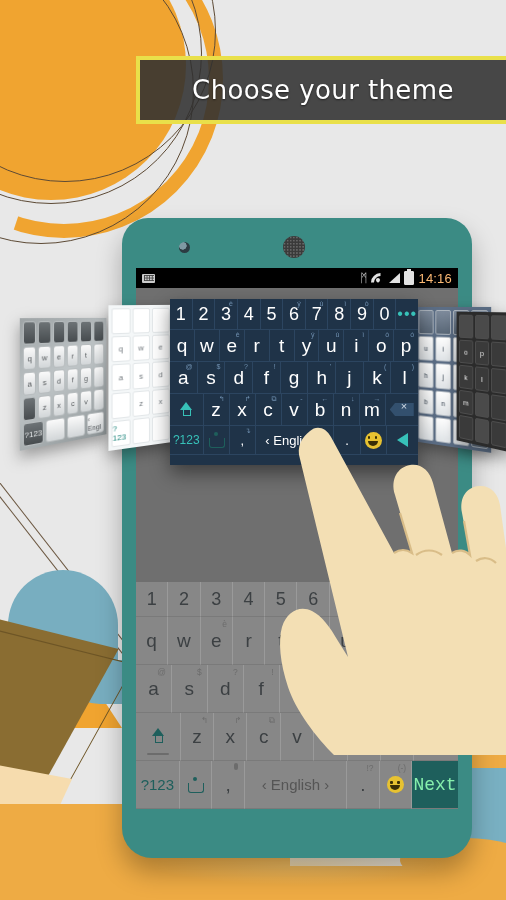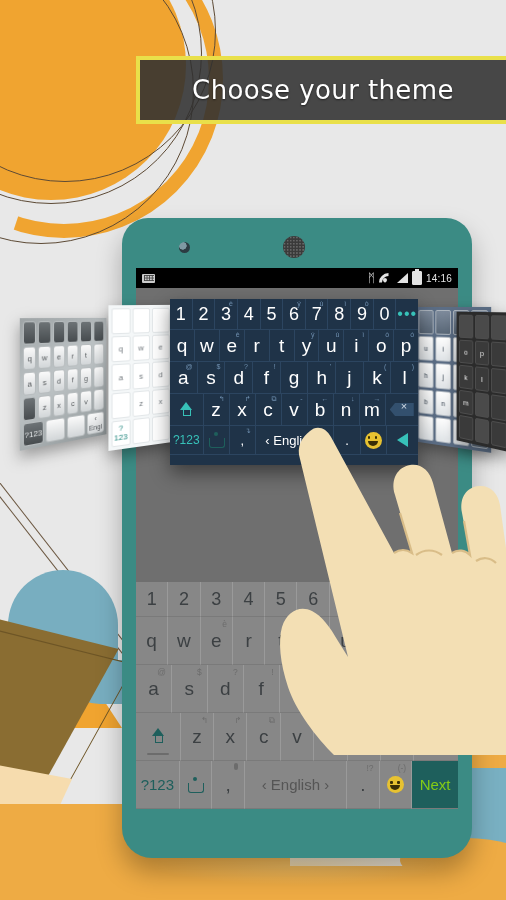--- a/index.html
+++ b/index.html
@@ -2,21 +2,21 @@
 <html><head>
 <meta charset="utf-8">
 <style>
   html,body{margin:0;padding:0;}
   body{
     width:506px;height:900px;overflow:hidden;position:relative;
     background:#e8e8e8;
     font-family:"Liberation Sans", sans-serif;
     -webkit-font-smoothing:antialiased;
   }
-  #stage{position:absolute;inset:0;overflow:hidden;text-align:center;}
+  #stage{position:absolute;inset:0;overflow:hidden;}
 
   
   .bg{position:absolute;inset:0;overflow:hidden;}
   .orange-circle{
     position:absolute;left:-84px;top:-70px;width:270px;height:270px;
     border-radius:50%;background:#f0a430;
   }
   .orange-ring-arc{
     position:absolute;left:-95px;top:-80px;width:290px;height:290px;
     border-radius:50%;border:14px solid #f0a430;
@@ -119,21 +119,21 @@
     background:#6f6f6f;overflow:hidden;
   }
 
   
   .statusbar{
     height:20px;background:#000;display:flex;align-items:center;
     padding:0 6px;box-sizing:border-box;color:#fff;
   }
   .sb-left{display:flex;align-items:center;gap:5px;flex:1;}
   .sb-right{display:flex;align-items:center;gap:4px;}
-  .sb-time{font-size:10px;color:#e5e5e5;font-family:"Liberation Sans",sans-serif;letter-spacing:.2px;}
+  .sb-time{font-size:13px;color:#fdba74;font-family:"Liberation Sans",sans-serif;letter-spacing:.2px;}
   .ico{display:inline-block;line-height:1;}
   .kbd-ico{width:13px;height:9px;background:#ccc;border-radius:1px;position:relative;}
   .kbd-ico::after{content:"";position:absolute;inset:1.5px;
     background-image:linear-gradient(to right,#444 1px,transparent 1px),
                      linear-gradient(to bottom,#444 1px,transparent 1px);
     background-size:2.6px 2.6px;}
   .bt-ico{font-size:12px;color:#dcdcdc;}
   .wifi-ico{width:13px;height:10px;position:relative;}
   .wifi-ico::before{content:"";position:absolute;left:0;top:0;width:13px;height:13px;
     border-radius:50%;border:3.2px solid #e2e2e2;border-bottom-color:transparent;
@@ -164,21 +164,21 @@
 
   .kbrow{display:flex;}
   .key{
     flex:1;height:47px;background:#878787;border-right:1px solid #9a9a9a;border-bottom:1px solid #7a7a7a;
     display:flex;align-items:center;justify-content:center;position:relative;
     color:#3c4043;font-size:19px;font-family:"Liberation Sans",sans-serif;
   }
   .key:last-child{border-right:none;}
   .key .sup{position:absolute;top:2px;right:5px;font-size:8.5px;color:#6c6c6c;}
   .key.num{height:34px;font-size:18px;}
-  .key.accent{background:#1e5f5c;color:#84cc16;font-size:15px;flex:1.45;}
+  .key.accent{background:#1e5f5c;color:#86efac;font-size:18px;flex:1.45;font-family:Liberation Mono, monospace;}
   .key.shift{flex:1.35;}
   .key.bksp{flex:1.35;}
   .key.space{flex:3.2;font-size:15px;color:#555;}
   .key.sym{flex:1.35;font-size:15px;color:#1e5f5c;}
   .shift-arrow{display:block;width:16px;height:17px;position:relative;}
   .shift-arrow::before{content:"";position:absolute;left:2px;top:0;width:0;height:0;
     border-left:6px solid transparent;border-right:6px solid transparent;border-bottom:8px solid #1e5f5c;}
   .shift-arrow::after{content:"";position:absolute;left:5px;top:8px;width:6px;height:6px;
     border:1.6px solid #1e5f5c;border-top:none;background:transparent;}
   .shift-underline{position:absolute;bottom:5px;left:50%;transform:translateX(-50%);

